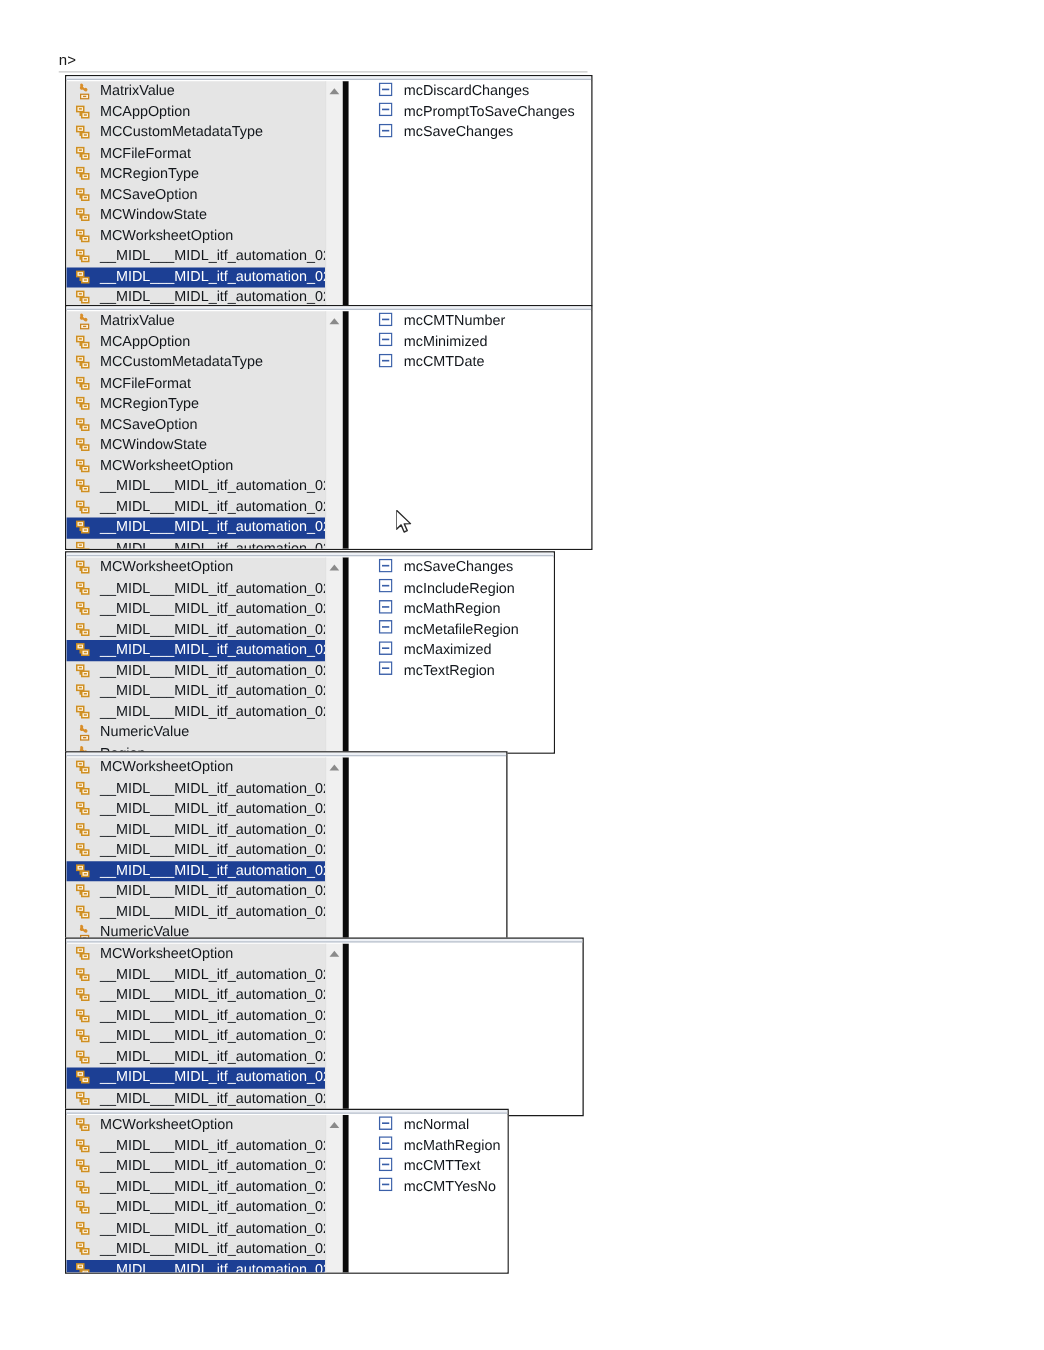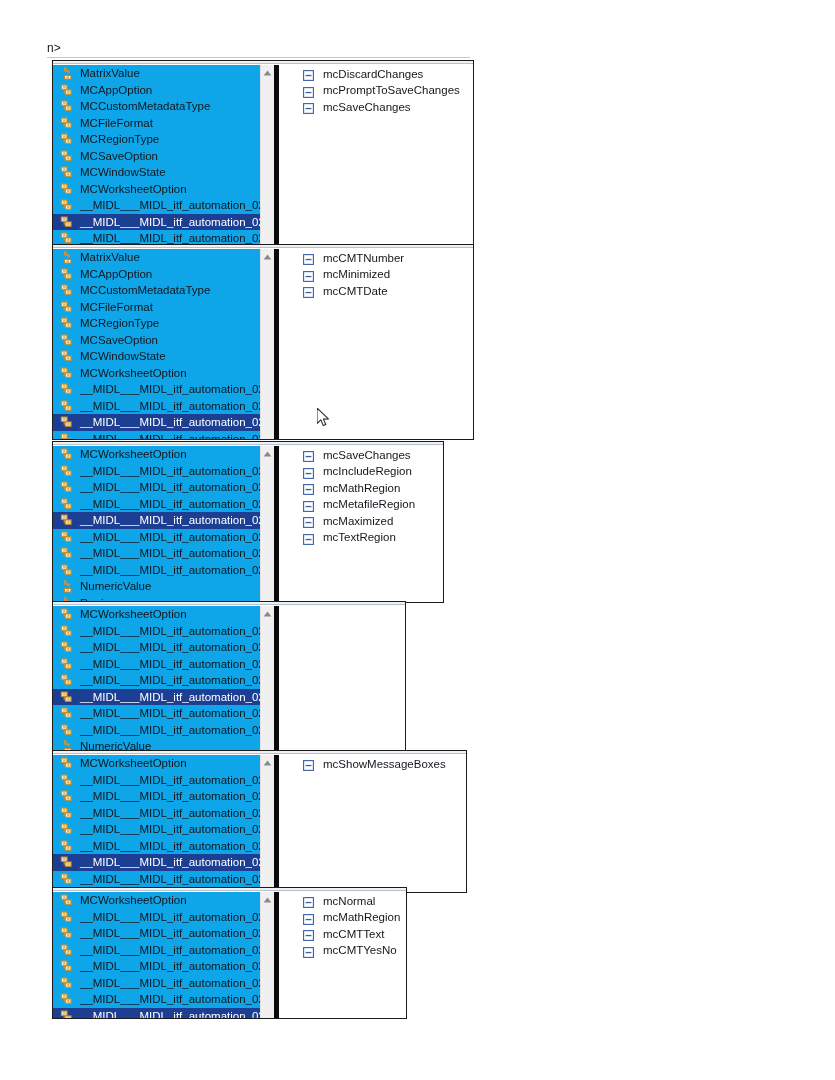--- a/index.html
+++ b/index.html
@@ -42,21 +42,21 @@
     border-bottom:1px solid #b8c0cc;
     box-sizing:border-box;
   }
   .cols{
     position:absolute;left:0;right:0;top:4px;bottom:0;
     display:flex;
     align-items:stretch;
   }
   .leftcol{
     position:relative;
-    background:#0ea5e9;
+    background:#e5e5e5;
     flex:0 0 auto;
     overflow:hidden;
   }
   .scrollbar{
     position:relative;
     flex:0 0 13px;
     background:#f0f0f0;
     border-left:1px solid #e2e2e2;
   }
   .scroll-up{
@@ -96,21 +96,21 @@
     line-height:16px;
     letter-spacing:0px;
   }
   .row.sel{
     background:#1c3f94;
   }
   .row.sel .lbl{color:#ffffff;}
 
   .rrow{
     display:flex;
-    align-items:flex-end;
+    align-items:flex-start;
     height:16.5px;
     padding-left:23px;
     white-space:nowrap;
     box-sizing:border-box;
   }
   .rrow .ico{
     flex:0 0 12px;width:12px;height:12px;
     display:flex;align-items:center;justify-content:center;
     margin-right:9px;
   }
@@ -903,31 +903,20 @@
             </div>
           </div>
           <div class="scrollbar">
             <div class="scroll-up">
               <svg width="9" height="6" viewBox="0 0 9 6">
                 <polygon points="4.5,0.6 8.4,5.4 0.6,5.4" fill="#8a8a8a"></polygon>
               </svg>
             </div>
           </div>
           <div class="divider"></div>
-          <div class="rightcol">
-            <div class="rrow">
-              <span class="ico">
-                <svg width="11" height="11" viewBox="0 0 11 11">
-                  <rect x="0.6" y="0.6" width="9.8" height="9.8" fill="#ffffff" stroke="#3a5fa8" stroke-width="1.1"></rect>
-                  <rect x="2.6" y="4.9" width="5.8" height="1.3" fill="#3a5fa8"></rect>
-                </svg>
-              </span>
-              <span class="lbl">mcShowMessageBoxes</span>
-            </div>
-          </div>
         </div>
       </div>
       <div class="panel" style="left: 52px; top: 887px; width: 355px; height: 132px;">
         <div class="topline"></div>
         <div class="cols">
           <div class="leftcol" style="flex: 0 0 207px;">
             <div class="row">
               <span class="ico">
                 <svg width="14" height="14" viewBox="0 0 14 14">
                   <rect x="1.4" y="2.1" width="5.6" height="4.2" fill="#fdf1dc" stroke="#cf8f22" stroke-width="1.2"></rect>

